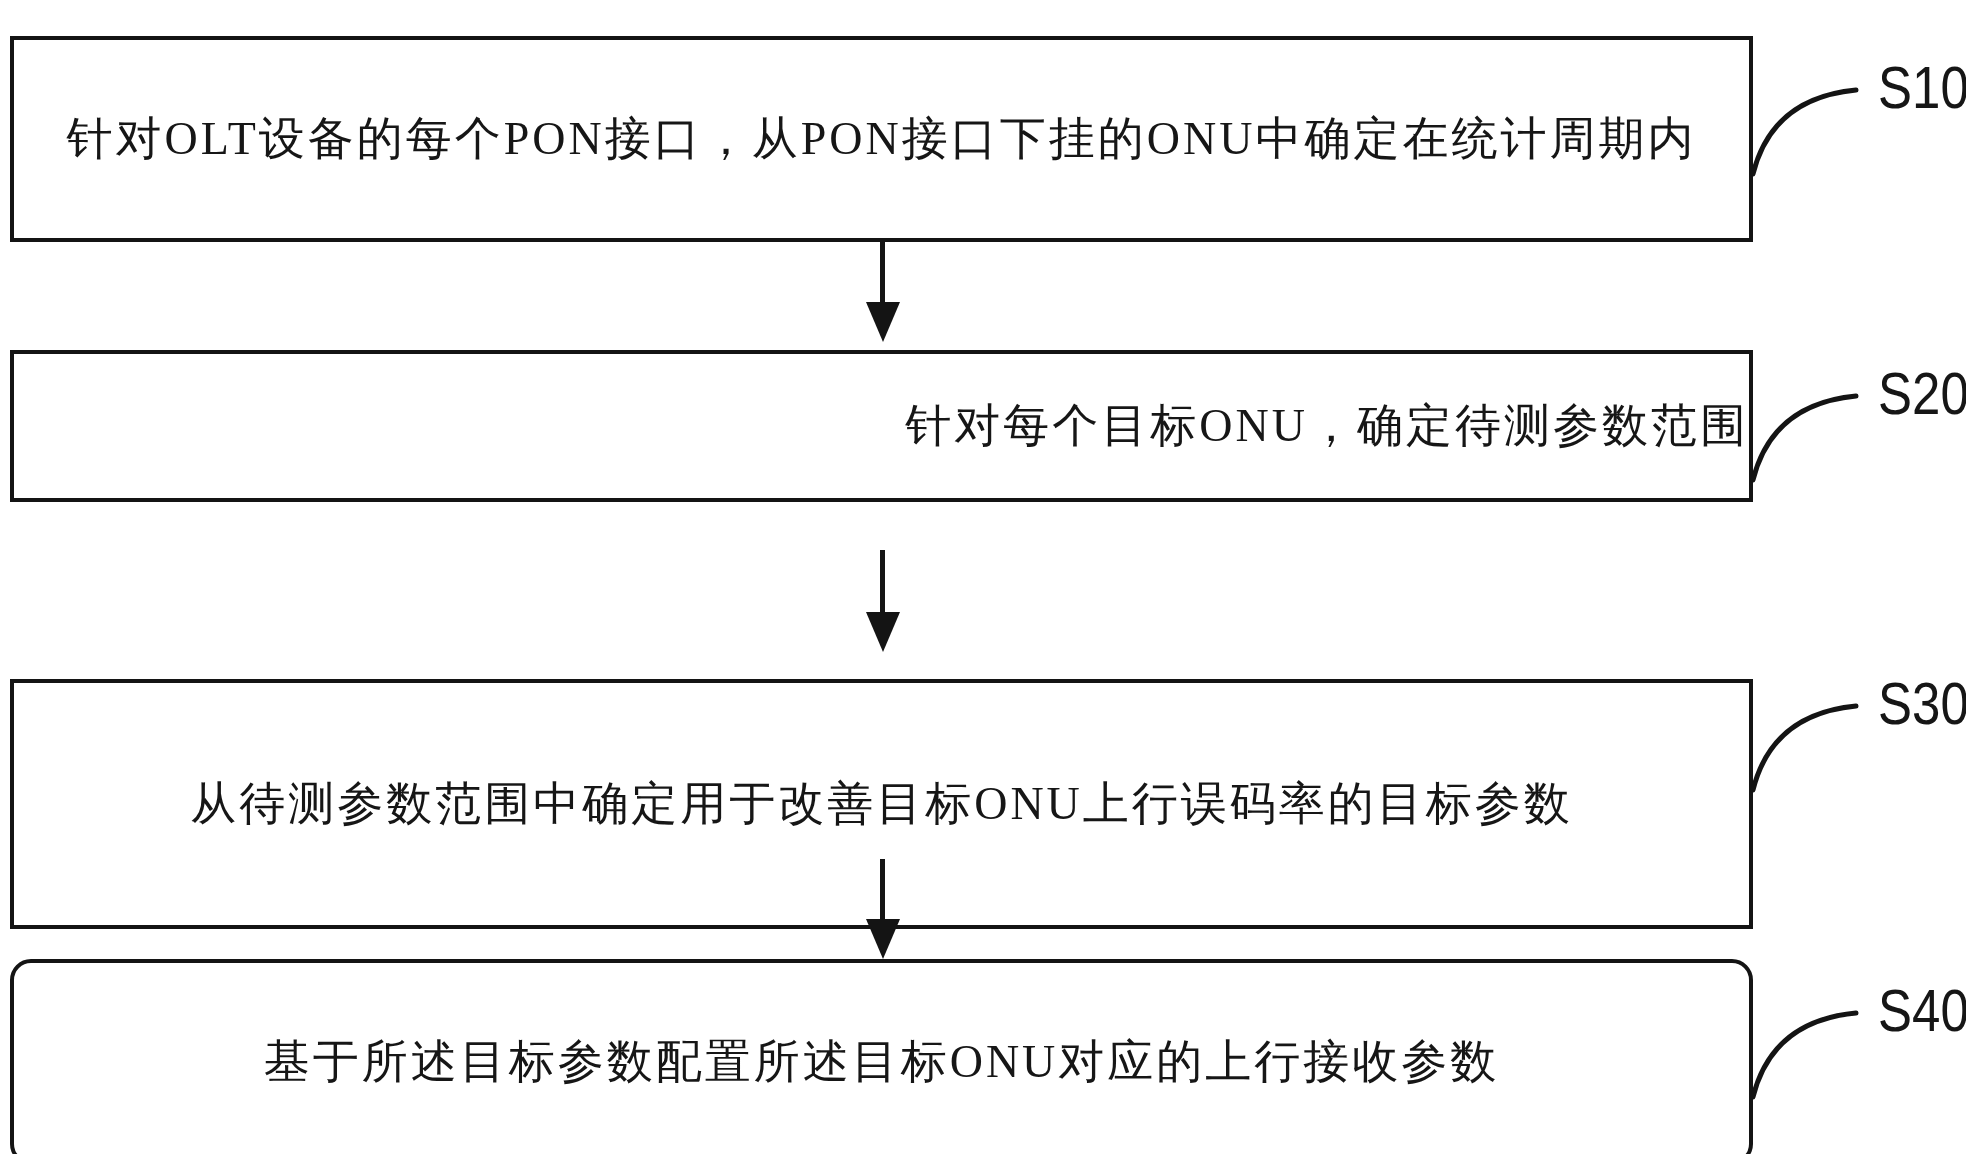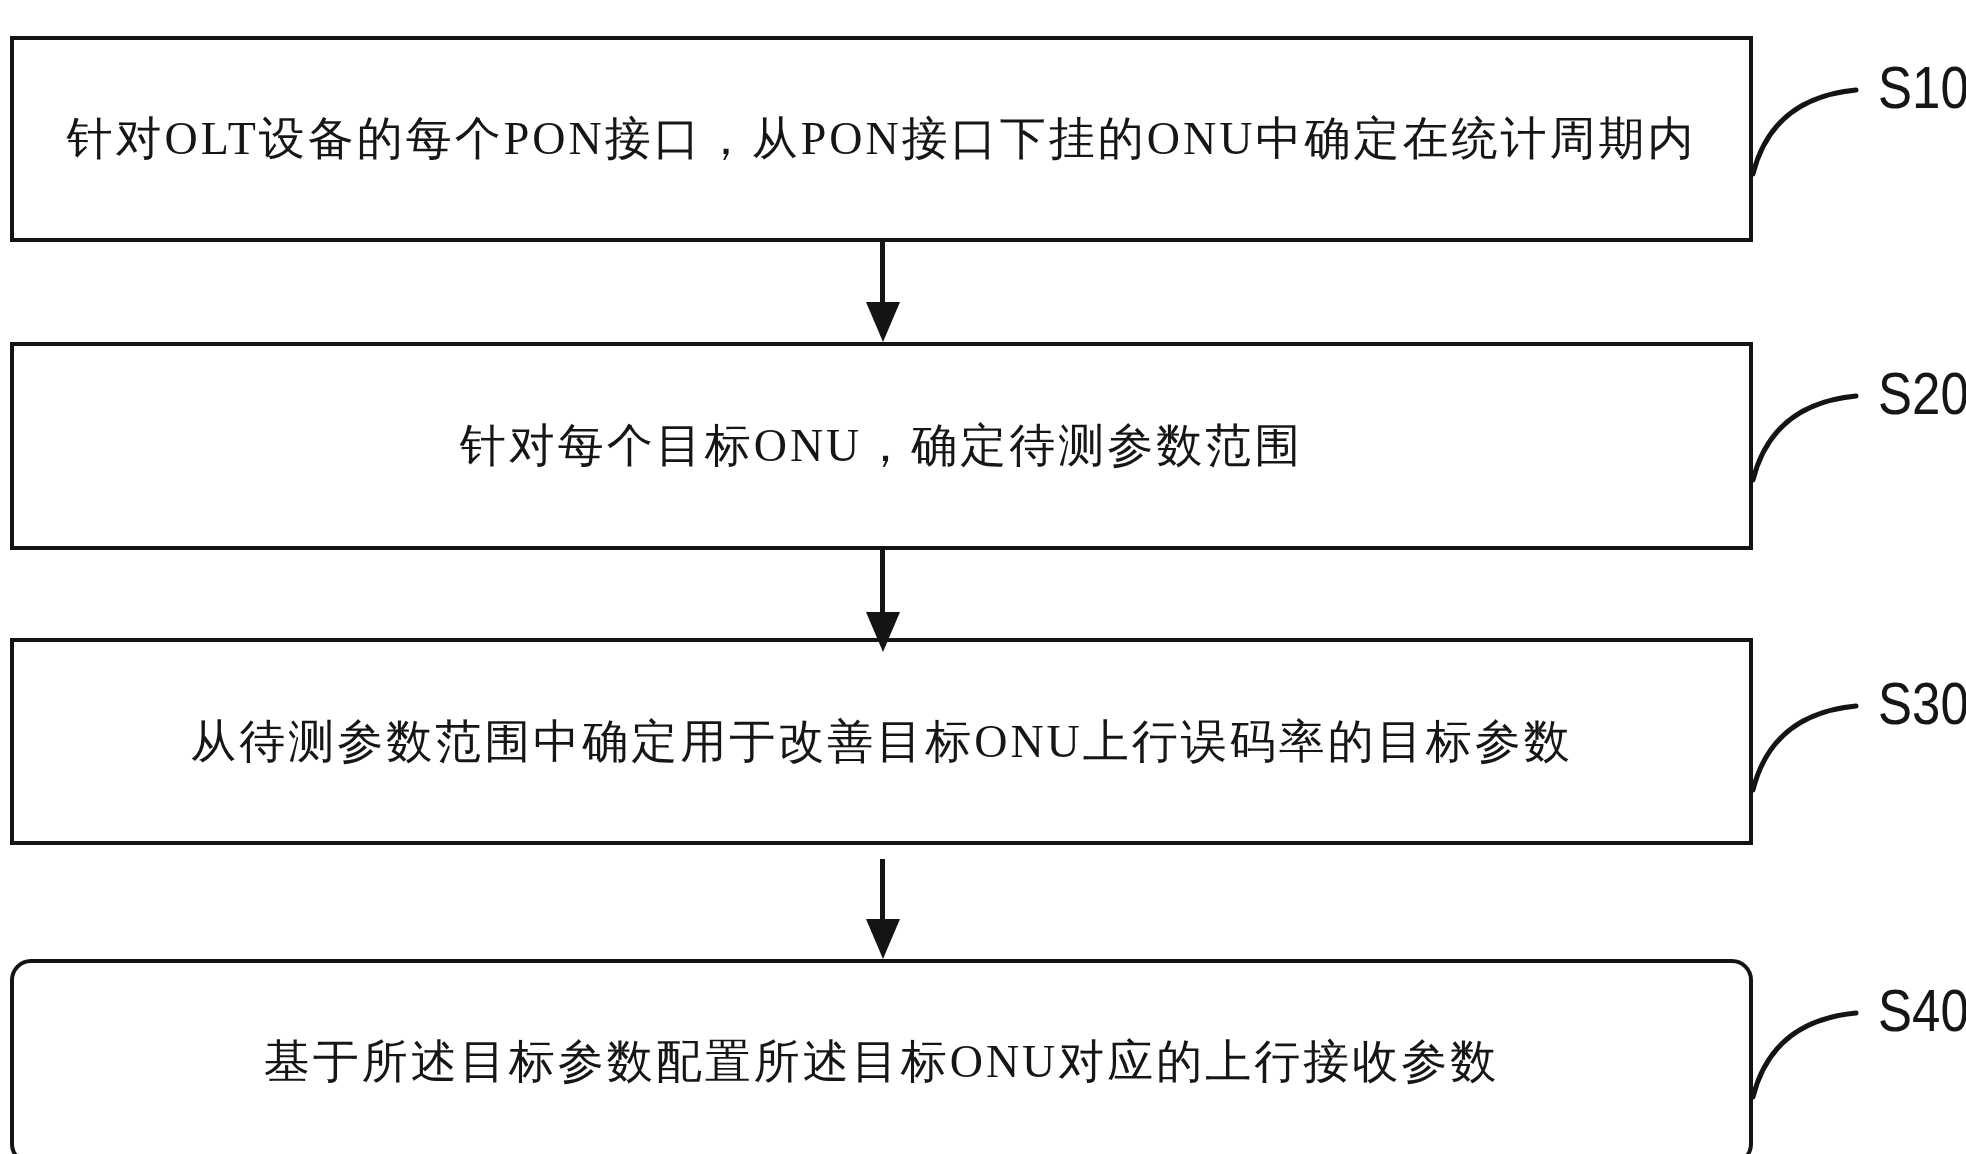--- a/index.html
+++ b/index.html
@@ -23,22 +23,22 @@
     flex-direction: column;
     justify-content: center;
     align-items: center;
     text-align: center;
     color: var(--text, #161616);
     font-size: 46px;
     letter-spacing: 3px;
     line-height: 1.3;
   }
   .box-1 { top: 12px;  height: 206px; }
-  .box-2 { top: 318px; height: 208px; }
-  .box-3 { top: 614px; height: 207px; }
+  .box-2 { top: 326px; height: 152px; align-items: flex-end; }
+  .box-3 { top: 655px; height: 250px; }
   .box-4 { top: 935px; height: 206px; border-radius: 21px; }
   .box-line { white-space: nowrap; }
 
   .arrow-line {
     position: absolute;
     left: 880px;
     width: 5px;
     background: var(--line, #141414);
   }
   .arrow-line-1 { top: 218px; height: 62px; }

